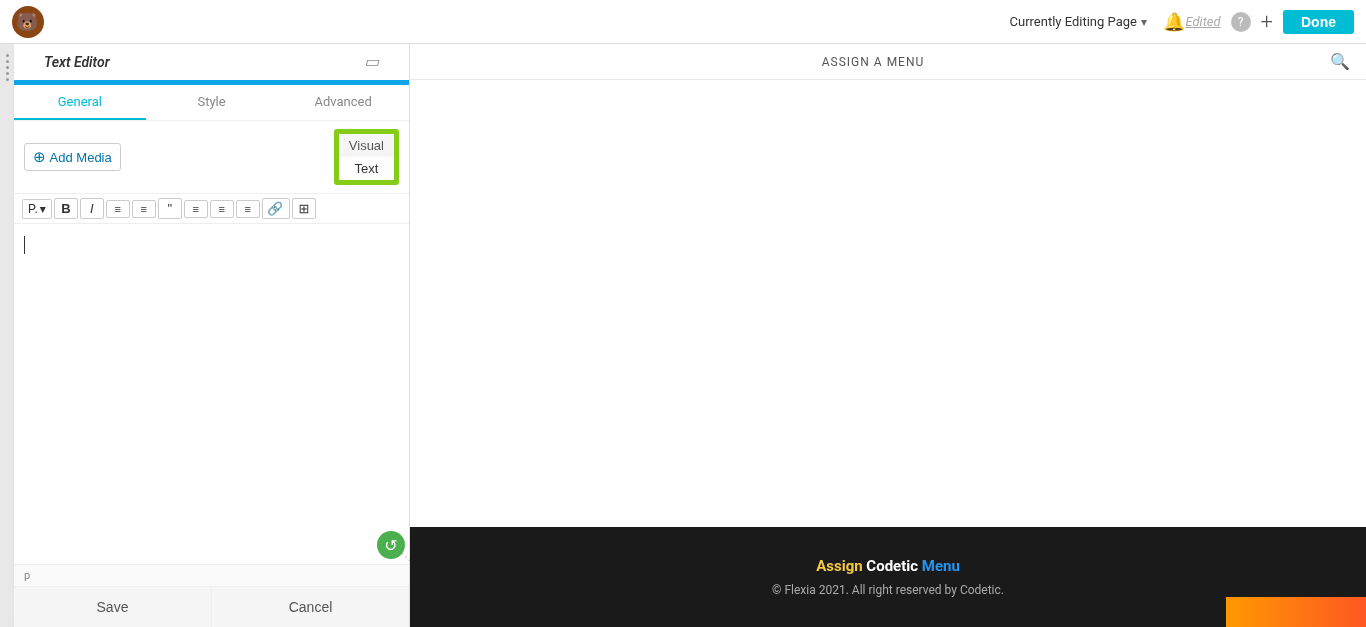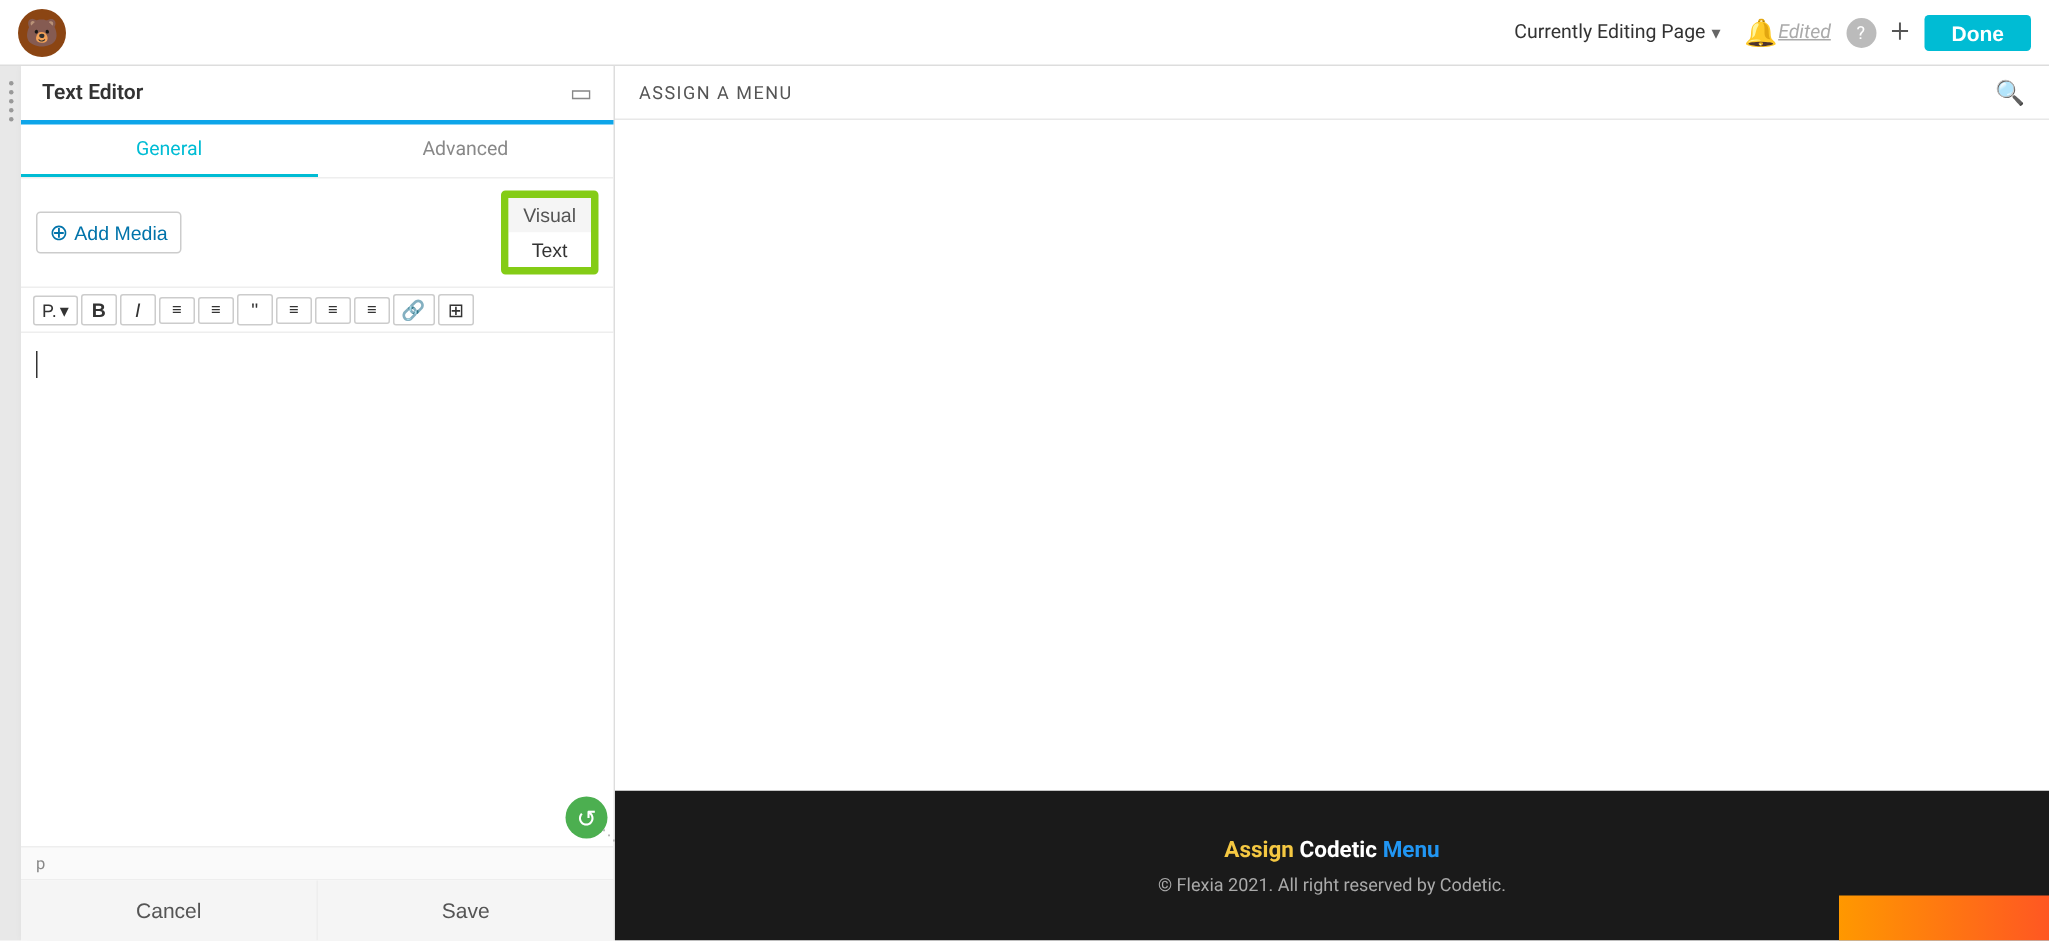--- a/index.html
+++ b/index.html
@@ -107,22 +107,23 @@
       border-right: 1px solid #ddd;
       display: flex;
       flex-direction: column;
       box-shadow: 2px 0 6px rgba(0,0,0,0.08);
       position: relative;
     }
     .panel-header {
       display: flex;
       align-items: center;
       justify-content: space-between;
-      padding: 10px 14px;
-      border-bottom: 3px solid #0ea5e9;
+      padding: 10px 30px;
+      border-bottom: 5px solid #0ea5e9;
+      font-style: italic;
     }
     .panel-title {
       font-size: 14px;
       font-weight: 600;
       color: #333;
     }
     .panel-minimize {
       font-size: 16px;
       color: #888;
       cursor: pointer;
@@ -317,21 +318,21 @@
       padding: 8px 16px;
       background: #fff;
       width: 100%;
       border-bottom: 1px solid #e8e8e8;
     }
     .assign-menu-text {
       font-size: 12px;
       color: #555;
       letter-spacing: 1px;
       flex: 1;
-      text-align: left;
+      text-align: center;
     }
     .search-icon-btn {
       font-size: 16px;
       color: #555;
       cursor: pointer;
     }
 
     
     .page-footer {
       background: #1a1a1a;
@@ -390,20 +391,21 @@
 
   <div class="panel">
 
     <div class="panel-header">
       <span class="panel-title">Text Editor</span>
       <span class="panel-minimize">▭</span>
     </div>
 
     <div class="panel-tabs">
       <div class="panel-tab active">General</div>
+      <div class="panel-tab">Style</div>
       <div class="panel-tab">Advanced</div>
     </div>
 
     <div class="editor-area">
 
       <div class="editor-toolbar-top">
         <button class="add-media-btn">
           <span style="font-size:15px; color:#0073aa;">⊕</span>
           <span>Add Media</span>
         </button>
@@ -442,22 +444,22 @@
         <span>↺</span>
       </div>
 
       <div class="resize-handle">⋱</div>
 
       <div class="editor-status">
         <span>p</span>
       </div>
 
       <div class="panel-footer">
+        <button class="footer-btn">Save</button>
         <button class="footer-btn">Cancel</button>
-        <button class="footer-btn">Save</button>
       </div>
     </div>
   </div>
 
   <div class="right-area">
 
     <div class="page-white-top">
 
       <div class="assign-menu-bar">
         <span class="assign-menu-text">ASSIGN A MENU</span>

